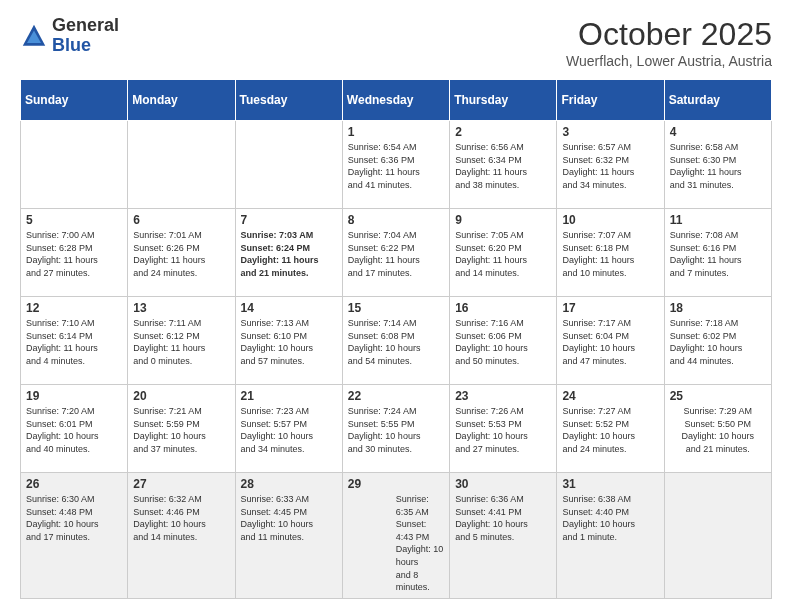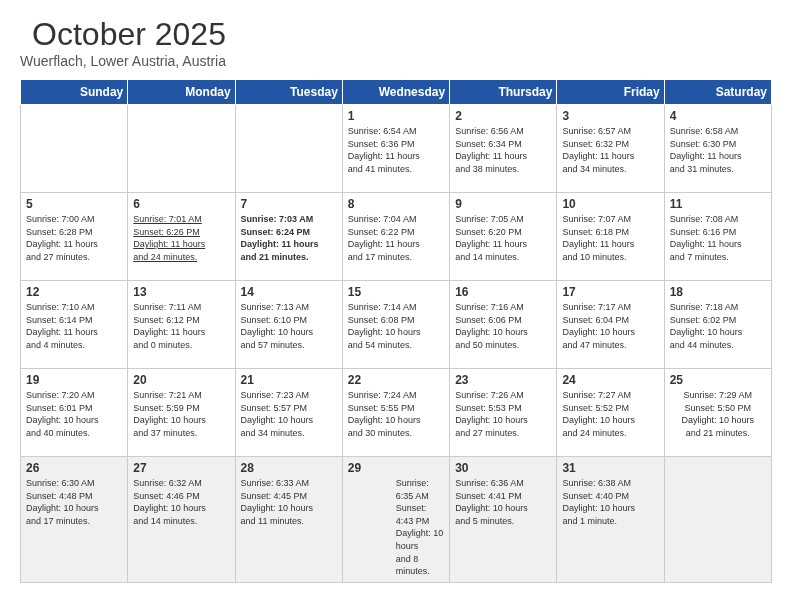--- a/index.html
+++ b/index.html
@@ -50,22 +50,22 @@
     }
     .calendar {
       width: 100%;
       border-collapse: collapse;
     }
     .calendar th {
       background: #2255a4;
       color: #fff;
       font-size: 12px;
       font-weight: bold;
-      padding: 5px 4px;
-      text-align: right;
+      padding: 13px 4px;
+      text-align: left;
       border: 1px solid #fff;
     }
     .calendar td {
       width: calc(100% / 7);
       vertical-align: top;
       padding: 4px 5px;
       font-size: 9.5px;
       color: #333;
       border: 1px solid #ccc;
       height: 88px;
@@ -87,20 +87,30 @@
     }
     .empty {
       background: #f9f9f9;
     }
   </style>
 </head>
 <body>
 
 <div class="page">
   <div class="header">
+    <div class="logo">
+      <svg class="logo-icon" viewBox="0 0 40 40">
+        <polygon points="20,4 36,34 4,34" fill="#2255a4"></polygon>
+        <polygon points="20,12 30,30 10,30" fill="#4a90d9"></polygon>
+      </svg>
+      <div class="logo-text">
+        <span class="logo-general">General</span><br>
+        <span class="logo-blue">Blue</span>
+      </div>
+    </div>
     <div class="title-block">
       <div class="calendar-title">October 2025</div>
       <div class="calendar-subtitle">Wuerflach, Lower Austria, Austria</div>
     </div>
   </div>
 
   <table class="calendar">
     <thead>
       <tr>
       <th>Sunday</th>
@@ -149,21 +159,21 @@
         <tr>
           <td>
             <span class="day-num">5</span>
             <div class="day-info" style="white-space: pre-line;">Sunrise: 7:00 AM
 Sunset: 6:28 PM
 Daylight: 11 hours
 and 27 minutes.</div>
           </td>
           <td>
             <span class="day-num">6</span>
-            <div class="day-info" style="white-space: pre-line; text-decoration: underline;">Sunrise: 7:01 AM
+            <div class="day-info" style="white-space: pre-line;">Sunrise: 7:01 AM
 Sunset: 6:26 PM
 Daylight: 11 hours
 and 24 minutes.</div>
           </td>
           <td>
             <span class="day-num">7</span>
             <div class="day-info" style="white-space: pre-line; font-weight: bold;">Sunrise: 7:03 AM
 Sunset: 6:24 PM
 Daylight: 11 hours
 and 21 minutes.</div>

